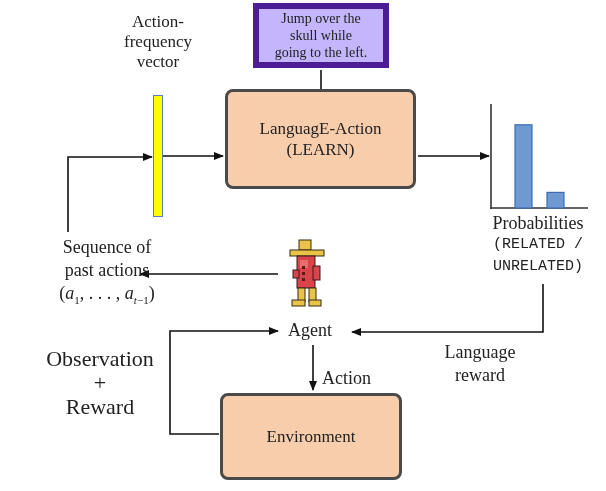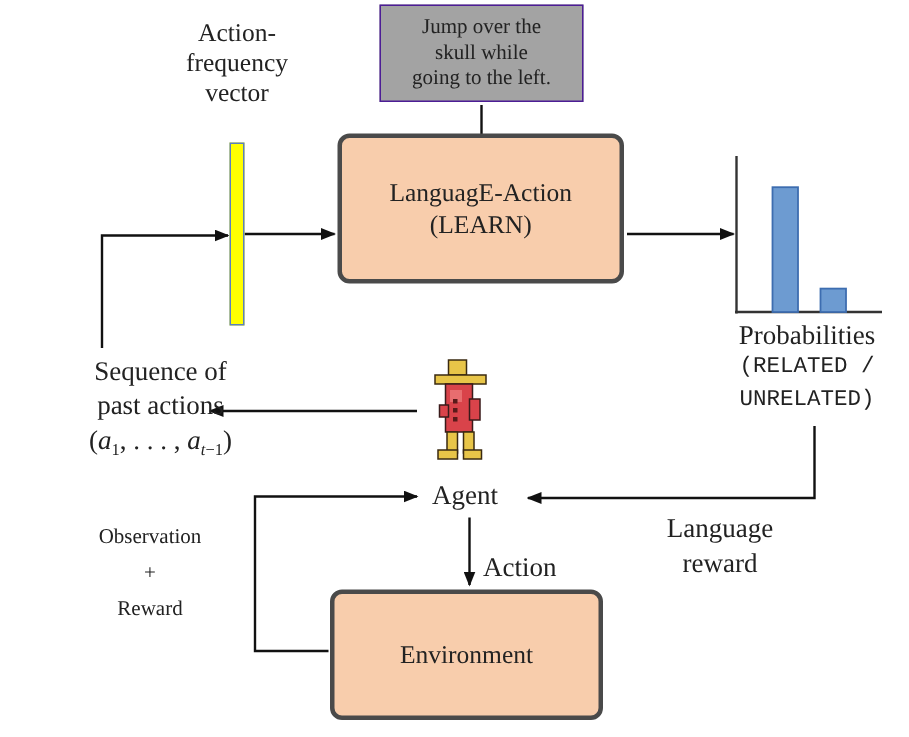--- a/index.html
+++ b/index.html
@@ -7,21 +7,21 @@
            font-family: "DejaVu Serif", "Liberation Serif", serif; color: #222; }
     svg.wires { position: absolute; left: 0; top: 0; width: 606px; height: 491px; }
     .lbl { position: absolute; text-align: center; font-size: 17px; line-height: 20px;
            font-family: "Liberation Serif", "DejaVu Serif", serif; color: #222; white-space: nowrap; }
     .mono { font-family: "Liberation Mono", "DejaVu Sans Mono", monospace; font-size: 15px; }
     .box { position: absolute; box-sizing: border-box; display: flex; align-items: center;
            justify-content: center; text-align: center;
            font-family: "Liberation Serif", "DejaVu Serif", serif; color: #222; }
     .orange { background: #f8cdac; border: 3px solid #4a4a4a; border-radius: 8px;
               font-size: 17px; line-height: 21px; }
-    .instr { background: #a3a3a3; border: 1px solid #4c1d95; font-size: 14px; line-height: 17px; }
+    .instr { background: #c4b5fd; border: 6px solid #4c1d95; font-size: 14px; line-height: 17px; }
     .vec { position: absolute; left: 153px; top: 95px; width: 10px; height: 122px;
            background: #ffff00; border: 1px solid #5a7fc0; box-sizing: border-box; }
     .math i { font-style: italic; }
     .math sub { font-size: 11px; }
   </style>
 </head>
 <body>
 
 <svg class="wires" viewBox="0 0 606 491">
   <defs>
@@ -102,21 +102,21 @@
 
 <div class="lbl" style="left:280px; top:320px; width:60px; font-size:18px;">Agent</div>
 
 <div class="lbl" style="left:322px; top:368px; width:70px; font-size:18px; text-align:left;">Action</div>
 
 <div class="lbl" style="left:430px; top:341px; width:100px; font-size:18px; line-height:23px;">
   <div>Language</div>
   <div>reward</div>
 </div>
 
-<div class="lbl" style="left:30px; top:347px; width:140px; font-size:14px; line-height:24px;">
+<div class="lbl" style="left:30px; top:347px; width:140px; font-size:22px; line-height:24px;">
   <div>Observation</div>
   <div>+</div>
   <div>Reward</div>
 </div>
 
 <div class="box orange" style="left:220px; top:393px; width:182px; height:87px;">
   <span>Environment</span>
 </div>
 
 </body></html>

